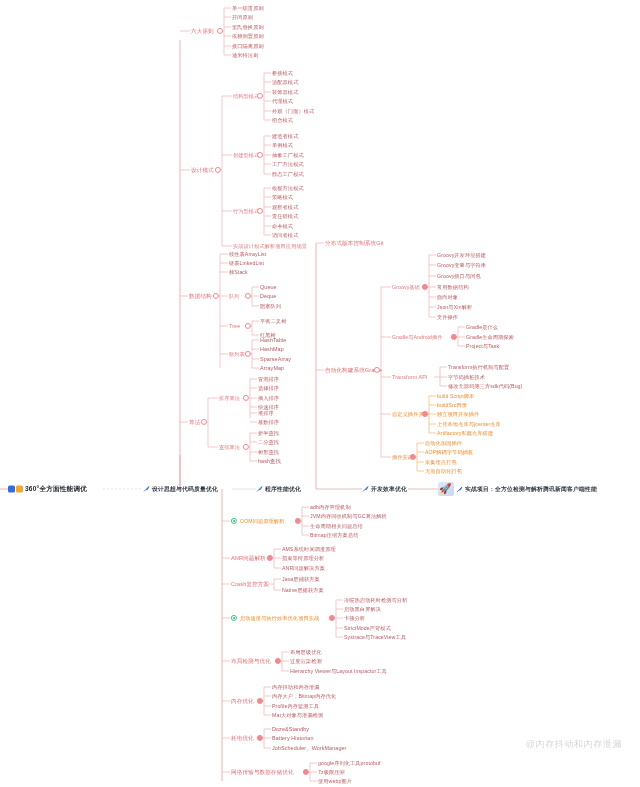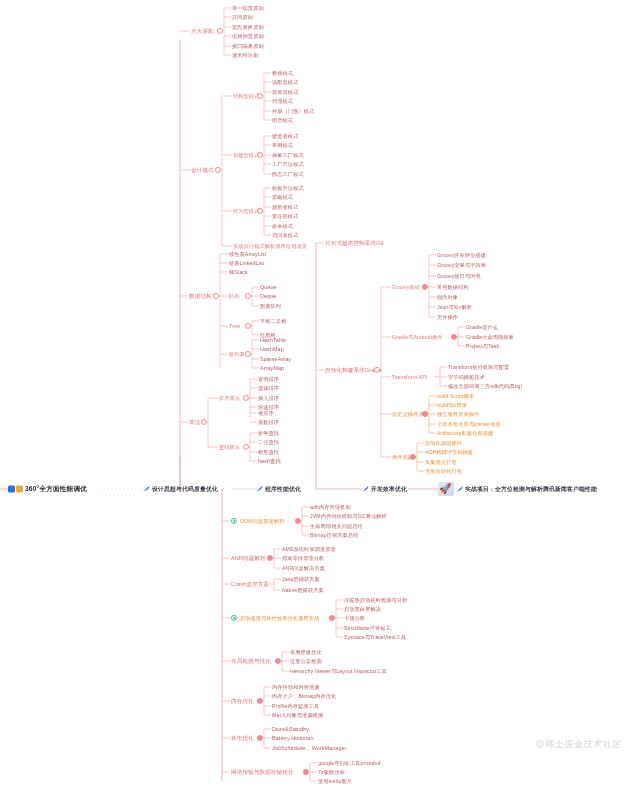--- a/index.html
+++ b/index.html
@@ -522,15 +522,15 @@
   <div class="nd en leafp" style="left:272px;top:729px;">Doze&amp;Standby</div>
   <div class="nd en leafp" style="left:272px;top:738px;">Battery Historian</div>
   <div class="nd en leafp" style="left:272px;top:748px;">JobScheduler、WorkManager</div>
 
   <div class="nd lvl1" style="left:231px;top:772px;">网络传输与数据存储优化</div>
   <div class="dot solid" style="left:306px;top:772px;"></div>
   <div class="nd leafp" style="left:318px;top:763px;">google序列化工具protobuf</div>
   <div class="nd leafp" style="left:318px;top:772px;">7z极限压缩</div>
   <div class="nd leafp" style="left:318px;top:781px;">使用webp图片</div>
 
-  <div class="watermark">@稀土掘金技术社区</div>
+  <div class="watermark">@内存抖动和内存泄漏</div>
 
 </div>
 
 </body></html>

